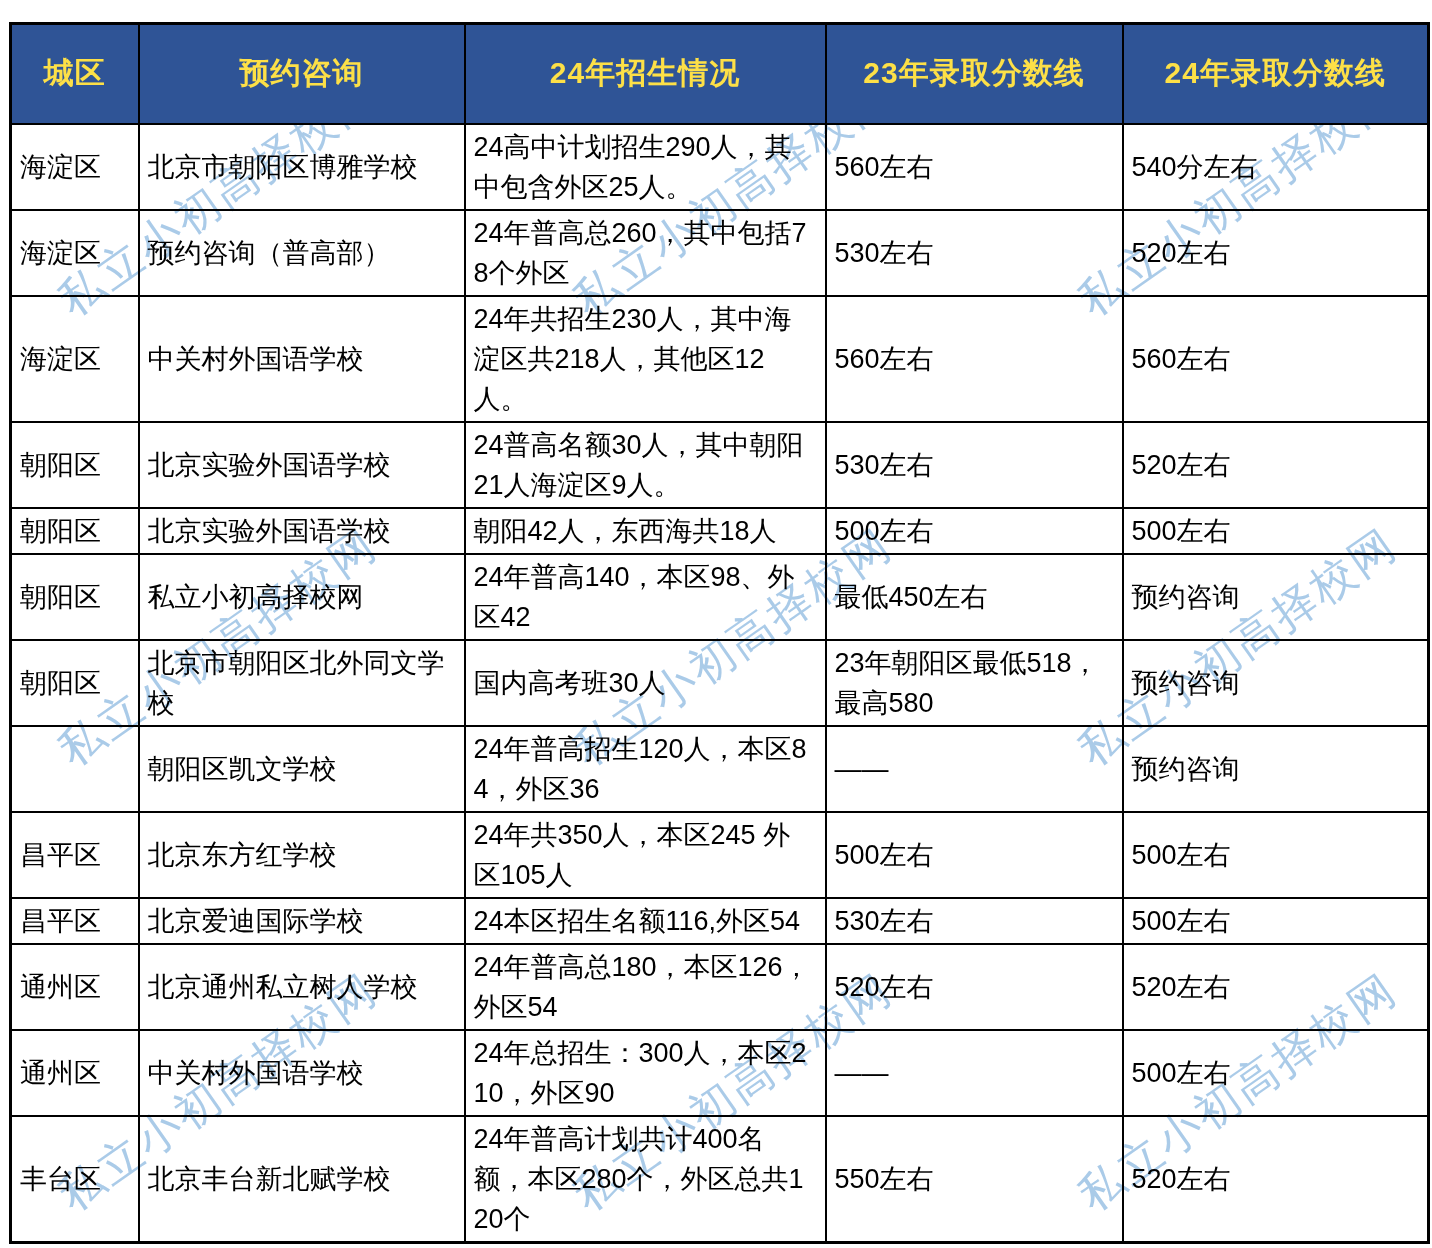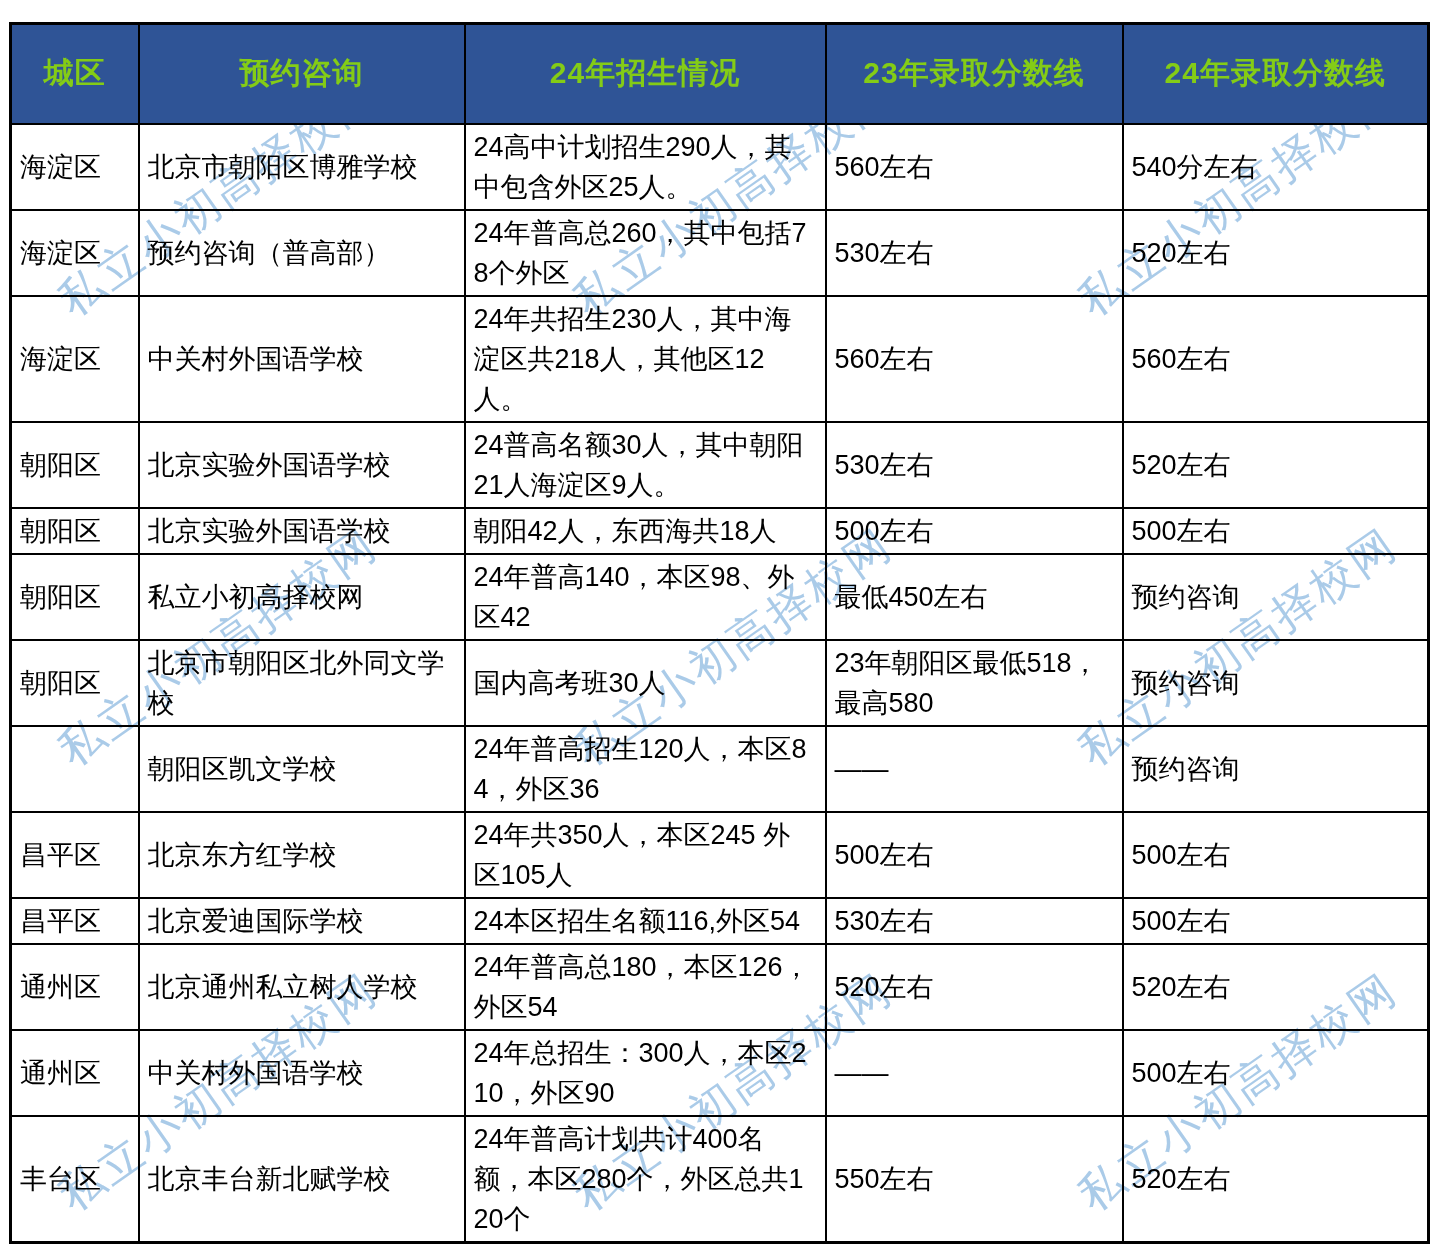--- a/index.html
+++ b/index.html
@@ -49,21 +49,21 @@
   .tbl col.c5 { width: 306px; }
   .tbl th, .tbl td {
     border: 2px solid #000000;
     background: transparent;
     vertical-align: middle;
     box-sizing: border-box;
   }
   .tbl { border: 3px solid #000000; }
   .tbl thead th {
     background: #2F5496;
-    color: #84cc16;
+    color: #fde047;
     font-size: 30px;
     font-weight: 700;
     text-align: center;
     height: 100px;
     letter-spacing: 1px;
   }
   .tbl tbody td {
     font-size: 27px;
     line-height: 40px;
     color: #000000;

